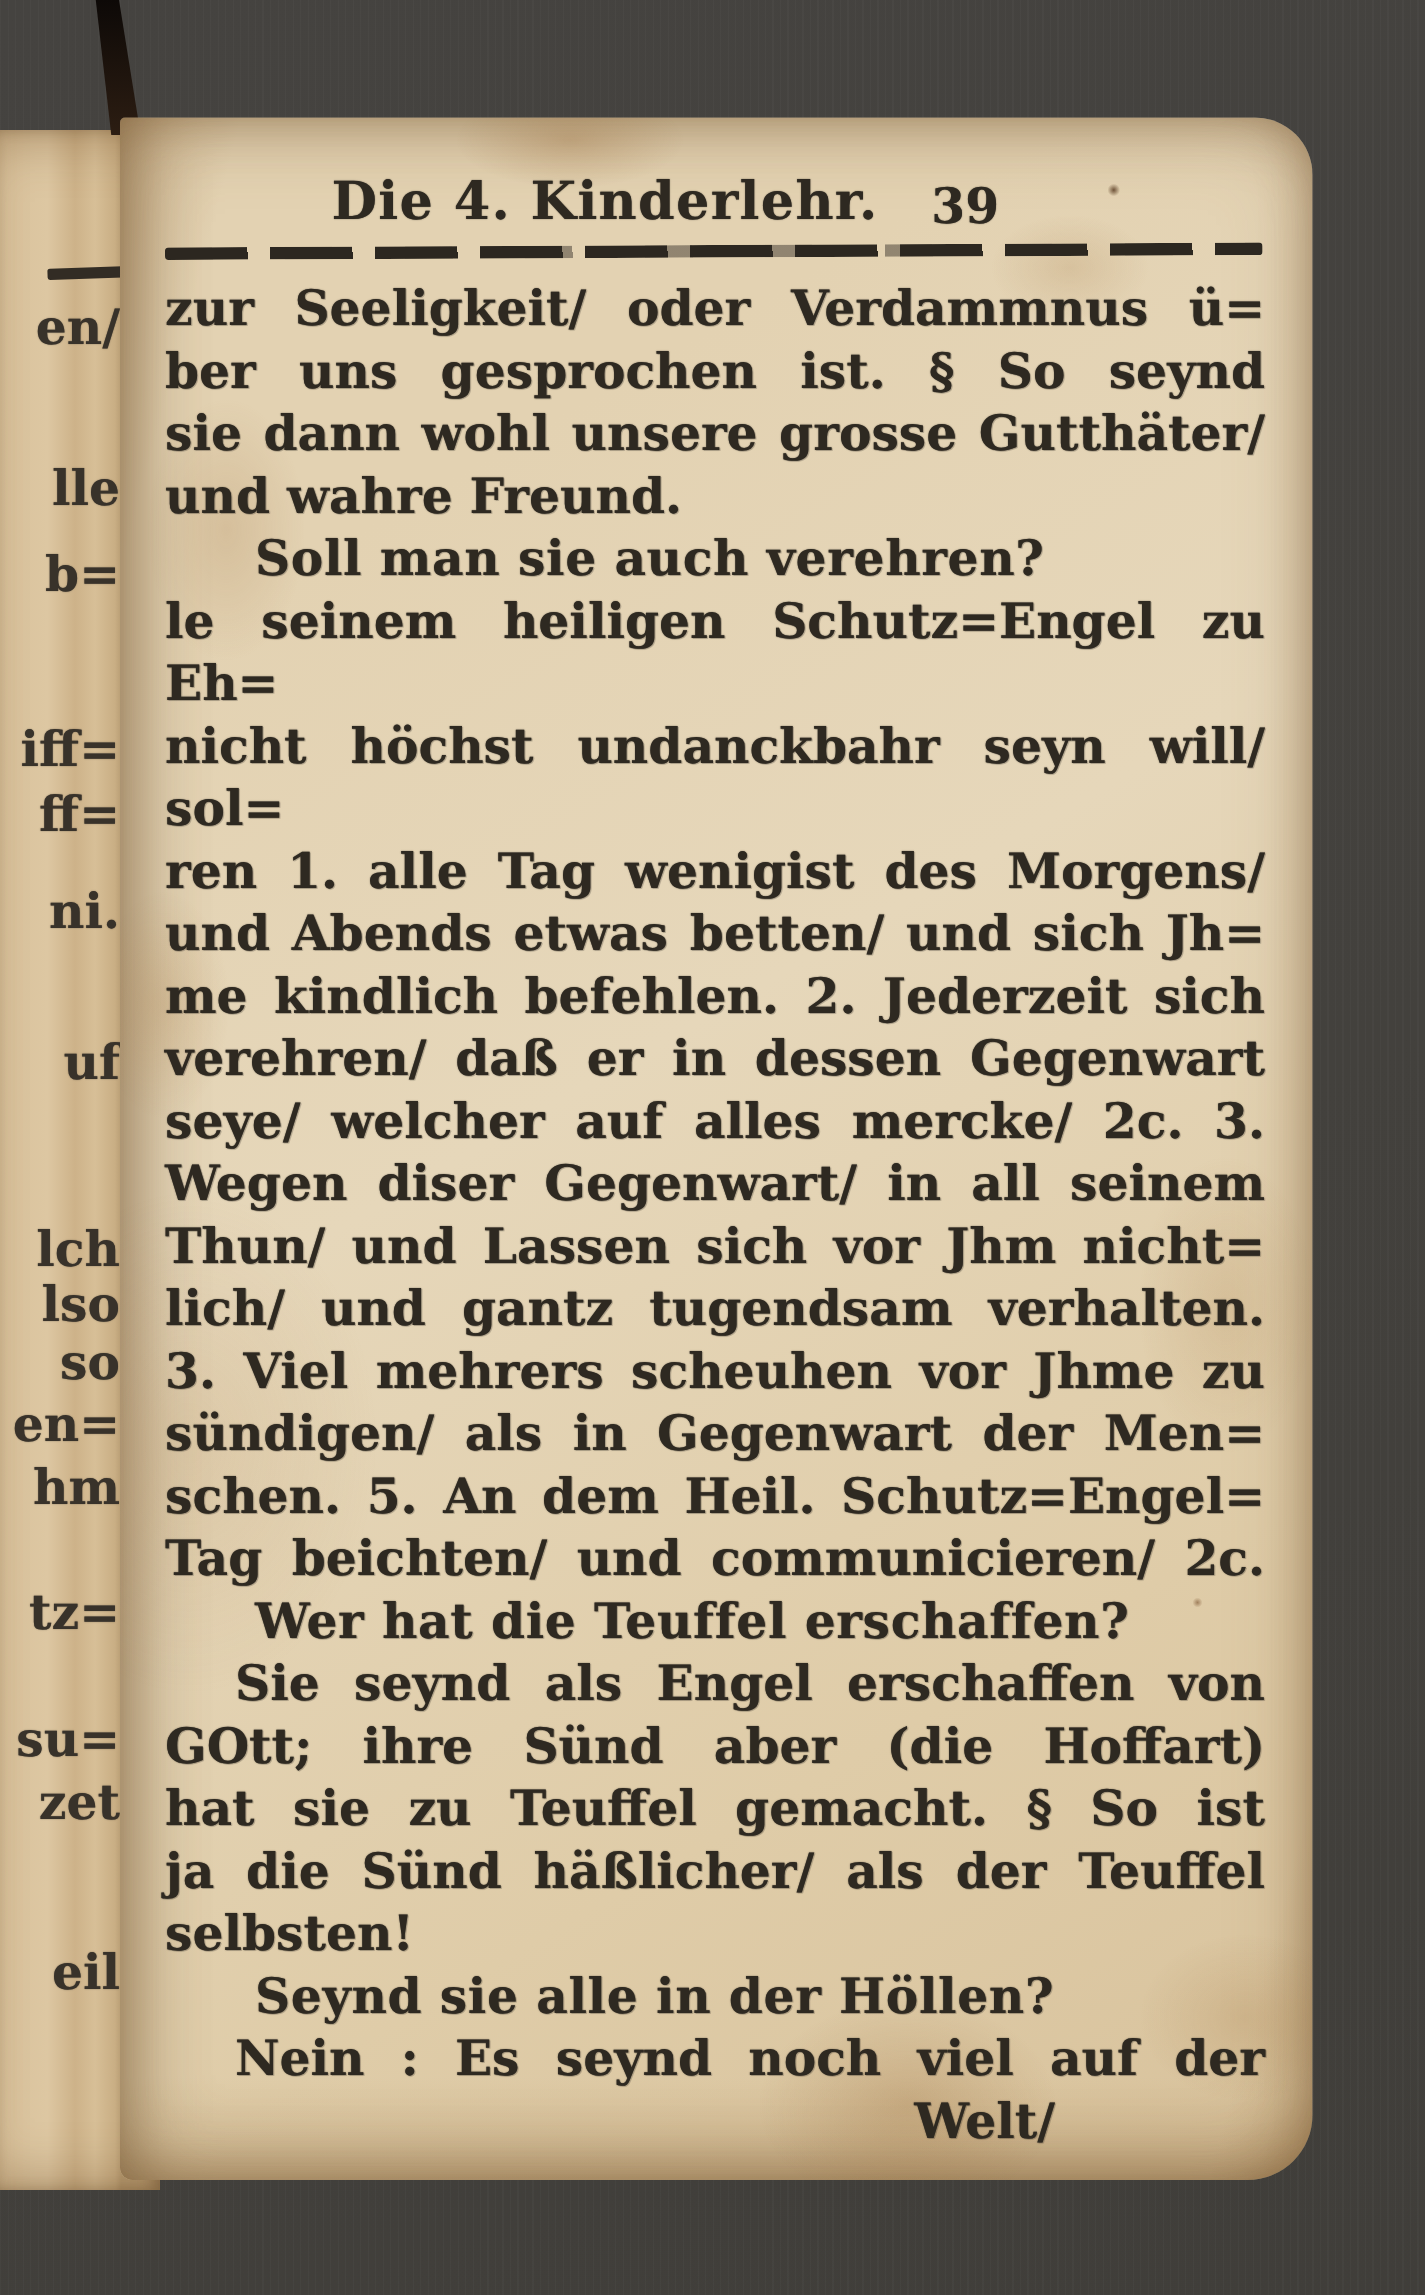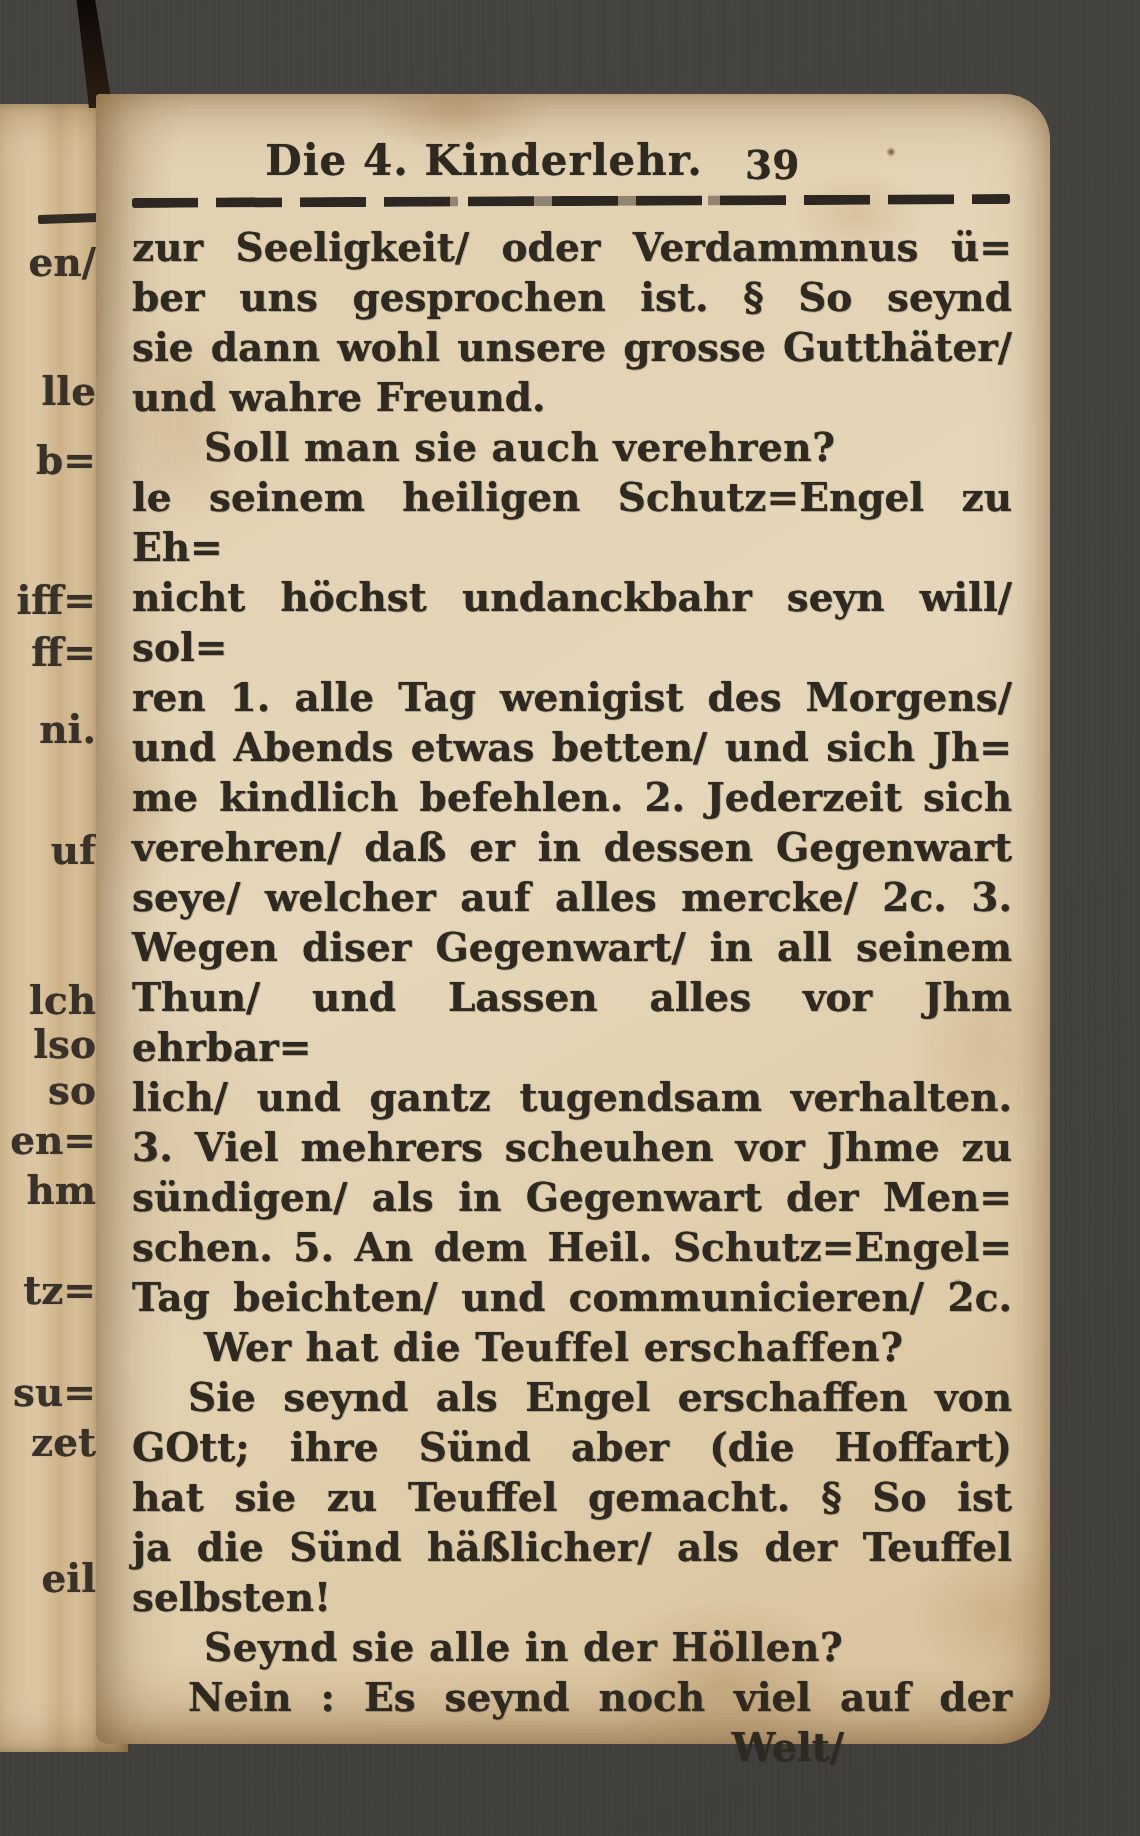--- a/index.html
+++ b/index.html
@@ -143,21 +143,21 @@
         <div class="line short">und wahre Freund.</div>
         <div class="line question">Soll man sie auch verehren?</div>
         <div class="line normal">le seinem heiligen Schutz=Engel zu Eh=</div>
         <div class="line normal">nicht höchst undanckbahr seyn will/ sol=</div>
         <div class="line normal">ren 1. alle Tag wenigist des Morgens/</div>
         <div class="line normal">und Abends etwas betten/ und sich Jh=</div>
         <div class="line normal">me kindlich befehlen.  2. Jederzeit sich</div>
         <div class="line normal">verehren/ daß er in dessen Gegenwart</div>
         <div class="line normal">seye/ welcher auf alles mercke/ 2c.  3.</div>
         <div class="line normal">Wegen diser Gegenwart/ in all seinem</div>
-        <div class="line normal">Thun/ und Lassen alles vor Jhm ehrbar=</div>
+        <div class="line normal">Thun/ und Lassen sich vor Jhm nicht=</div>
         <div class="line normal">lich/ und gantz tugendsam verhalten.</div>
         <div class="line normal">3. Viel mehrers scheuhen vor Jhme zu</div>
         <div class="line normal">sündigen/ als in Gegenwart der Men=</div>
         <div class="line normal">schen.  5. An dem Heil. Schutz=Engel=</div>
         <div class="line normal">Tag beichten/ und communicieren/ 2c.</div>
         <div class="line question">Wer hat die Teuffel erschaffen?</div>
         <div class="line indent">Sie seynd als Engel erschaffen von</div>
         <div class="line normal">GOtt; ihre Sünd aber (die Hoffart)</div>
         <div class="line normal">hat sie zu Teuffel gemacht.  § So ist</div>
         <div class="line normal">ja die Sünd häßlicher/ als der Teuffel</div>

